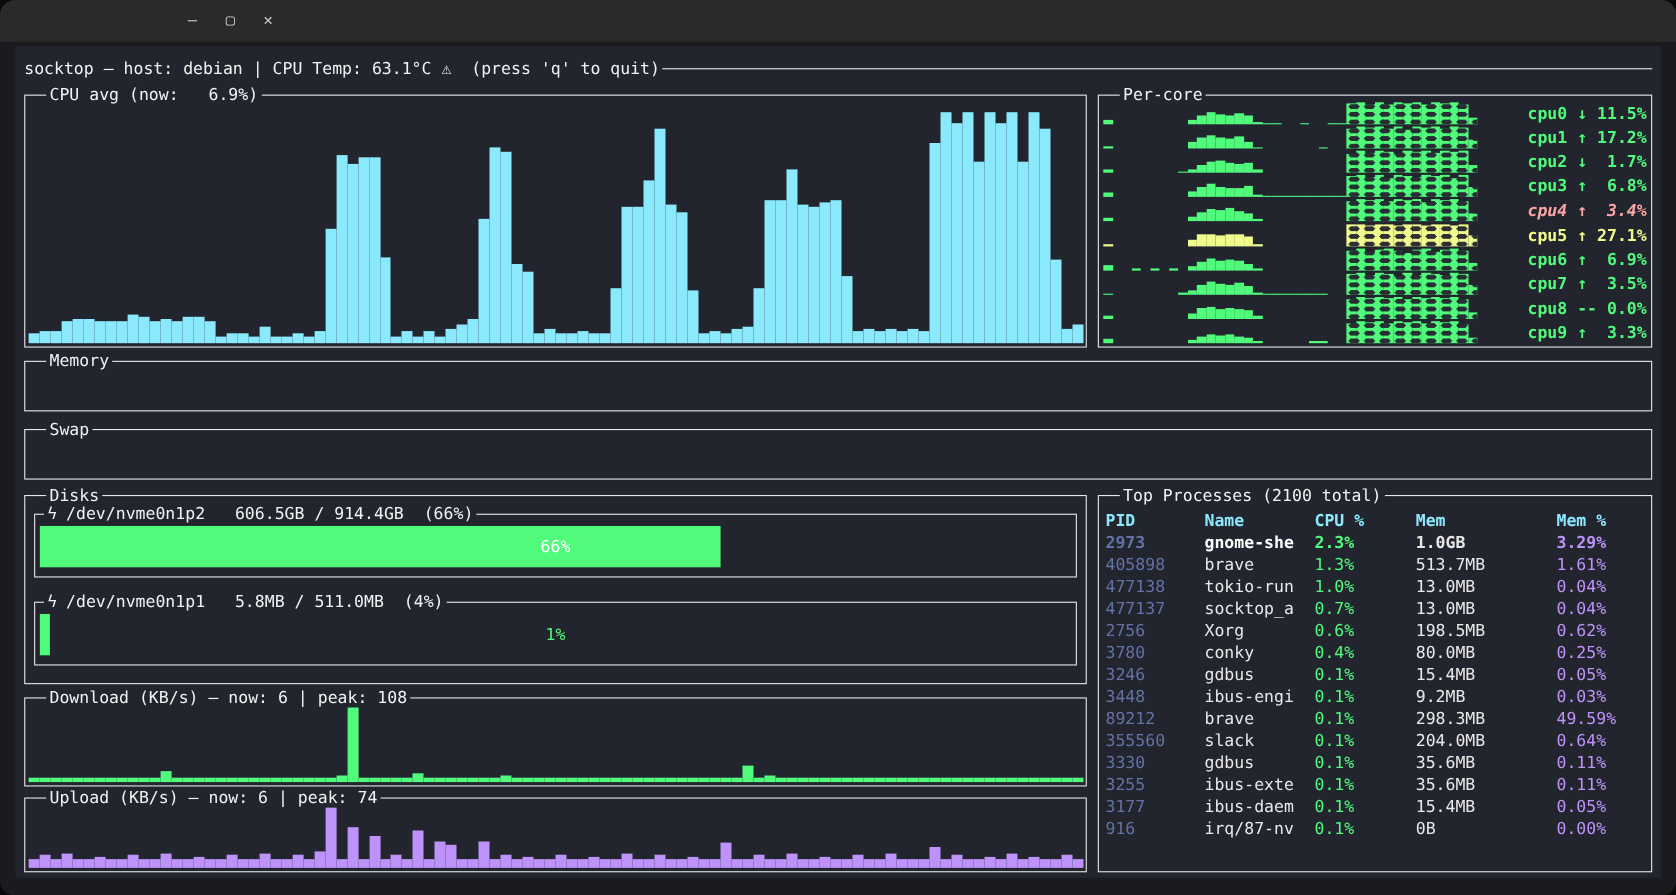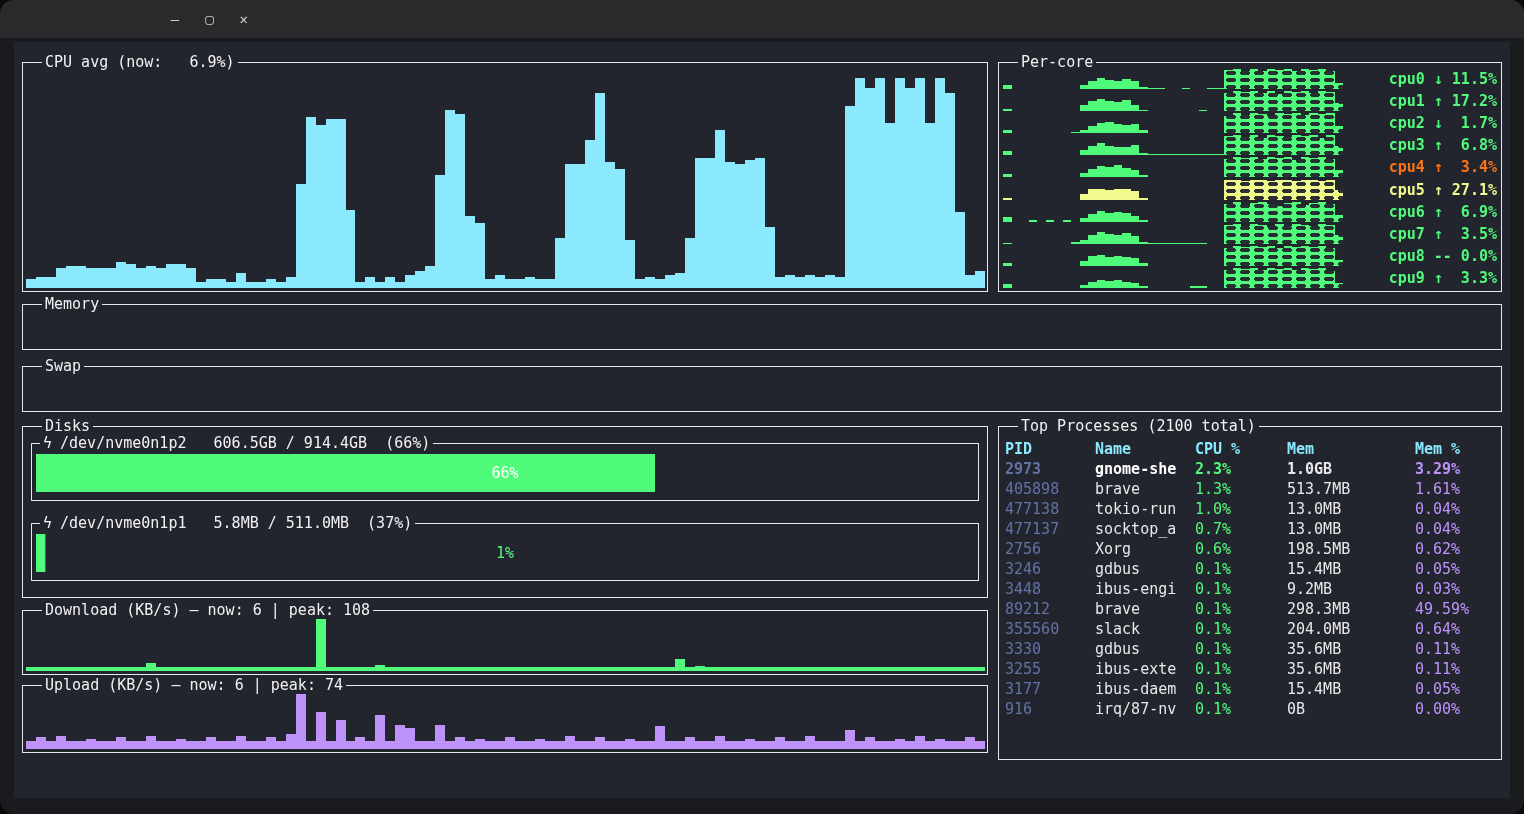--- a/index.html
+++ b/index.html
@@ -64,21 +64,21 @@
   .row-bottom{display:grid;grid-template-columns:966px 1fr;gap:10px;margin-top:14px;height:334px;}
   .col-left{display:flex;flex-direction:column;}
   .disksbox{height:172px;}
   .subbox{position:relative;border:1px solid var(--border);height:58px;margin:0 8px;}
   .sb1{margin-top:16px;} .sb2{margin-top:22px;}
   .sub-ttl{position:absolute;top:-10px;left:8px;background:var(--term-bg);padding:0 3px;
            white-space:pre;display:flex;gap:8px;z-index:3;}
   .bolt{color:var(--fg);}
   .sub-gauge{position:absolute;left:4px;right:4px;top:10px;bottom:8px;}
   .chartbox{position:relative;}
-  .dlbox{height:65px;margin-top:12px;}
+  .dlbox{height:81px;margin-top:12px;}
   .ulbox{height:68px;margin-top:10px;}
   
   .procs{position:relative;}
   .proc-body{position:absolute;inset:12px 4px 4px 6px;display:flex;flex-direction:column;}
   .prow{display:grid;grid-template-columns:90px 100px 92px 128px 1fr;height:20px;
         line-height:20px;white-space:pre;}
   .phead{color:var(--cyan);font-weight:bold;}
   .phead span{color:var(--cyan);}
   .c-pid{color:var(--slate);}
   .c-name{color:#e8e8e8;}
@@ -96,20 +96,24 @@
     <div class="tb-spacer"></div>
     <div class="tb-controls">
       <button class="tbtn">–</button>
       <button class="tbtn">▢</button>
       <button class="tbtn">✕</button>
     </div>
   </div>
 
   <div class="term">
 
+    <div class="app-header">
+      <span class="hdr-text">socktop — host: debian | CPU Temp: 63.1°C ⚠  (press 'q' to quit)</span>
+      <span class="hdr-line"></span>
+    </div>
 
     <div class="row-top">
       <div class="box">
         <span class="ttl">CPU avg (now:   6.9%)</span>
         <div class="chart">
             <div class="bar" style="background: rgb(139, 233, 253); height: 4%;"></div>
             <div class="bar" style="background: rgb(139, 233, 253); height: 5%;"></div>
             <div class="bar" style="background: rgb(139, 233, 253); height: 5%;"></div>
             <div class="bar" style="background: rgb(139, 233, 253); height: 9%;"></div>
             <div class="bar" style="background: rgb(139, 233, 253); height: 10%;"></div>
@@ -430,21 +434,21 @@
                 <div class="bar" style="background: rgb(80, 250, 123); height: 96%;"></div>
                 <div class="bar" style="background: rgb(80, 250, 123); height: 100%;"></div>
                 <div class="bar" style="background: rgb(80, 250, 123); height: 88%;"></div>
                 <div class="bar" style="background: rgb(80, 250, 123); height: 100%;"></div>
                 <div class="bar" style="background: rgb(80, 250, 123); height: 95%;"></div>
                 <div class="bar" style="background: rgb(80, 250, 123); height: 100%;"></div>
                 <div class="bar" style="background: rgb(80, 250, 123); height: 92%;"></div>
                 <div class="bar" style="background: rgb(80, 250, 123); height: 38%;"></div>
                 <div class="tex"></div>
               </div>
-              <div class="core-lbl" style="color: #f97316;">cpu4 ↑  3.4%</div>
+              <div class="core-lbl" style="color: #fca5a5; font-style: italic;">cpu4 ↑  3.4%</div>
             </div>
             <div class="core-row">
               <div class="spark">
                 <div class="bar" style="background: rgb(241, 250, 140); height: 8%;"></div>
                 <div class="bar" style="background: rgb(241, 250, 140); height: 0%;"></div>
                 <div class="bar" style="background: rgb(241, 250, 140); height: 0%;"></div>
                 <div class="bar" style="background: rgb(241, 250, 140); height: 0%;"></div>
                 <div class="bar" style="background: rgb(241, 250, 140); height: 0%;"></div>
                 <div class="bar" style="background: rgb(241, 250, 140); height: 0%;"></div>
                 <div class="bar" style="background: rgb(241, 250, 140); height: 0%;"></div>
@@ -693,21 +697,21 @@
             </span>
             <div class="sub-gauge">
                 <div class="g-under" style="color: rgb(248, 248, 242);">66%</div>
                 <div class="g-over" style="background: rgb(80, 250, 123); color: rgb(255, 255, 255); clip-path: inset(0px 34% 0px 0px);">66%</div>
               </div>
           </div>
 
           <div class="subbox sb2">
             <span class="sub-ttl">
               <span class="bolt">ϟ</span>
-              <span>/dev/nvme0n1p1   5.8MB / 511.0MB  (37%)</span>
+              <span>/dev/nvme0n1p1   5.8MB / 511.0MB  (4%)</span>
             </span>
             <div class="sub-gauge">
                 <div class="g-under" style="color: rgb(80, 250, 123);">1%</div>
                 <div class="g-over" style="background: rgb(80, 250, 123); color: rgb(255, 255, 255); clip-path: inset(0px 99% 0px 0px);">1%</div>
               </div>
           </div>
         </div>
 
         <div class="box chartbox dlbox">
           <span class="ttl">Download (KB/s) — now: 6 | peak: 108</span>
@@ -916,20 +920,21 @@
 
       <div class="box procs">
         <span class="ttl">Top Processes (2100 total)</span>
         <div class="proc-body" id="procbody">
             <div class="prow phead"><span>PID</span><span>Name</span><span>CPU %</span><span>Mem</span><span>Mem %</span></div>
             <div class="prow hl"><span class="c-pid">2973</span><span class="c-name">gnome-she</span><span class="c-cpu">2.3%</span><span class="c-mem">1.0GB</span><span class="c-memp">3.29%</span></div>
             <div class="prow"><span class="c-pid">405898</span><span class="c-name">brave</span><span class="c-cpu">1.3%</span><span class="c-mem">513.7MB</span><span class="c-memp">1.61%</span></div>
             <div class="prow"><span class="c-pid">477138</span><span class="c-name">tokio-run</span><span class="c-cpu">1.0%</span><span class="c-mem">13.0MB</span><span class="c-memp">0.04%</span></div>
             <div class="prow"><span class="c-pid">477137</span><span class="c-name">socktop_a</span><span class="c-cpu">0.7%</span><span class="c-mem">13.0MB</span><span class="c-memp">0.04%</span></div>
             <div class="prow"><span class="c-pid">2756</span><span class="c-name">Xorg</span><span class="c-cpu">0.6%</span><span class="c-mem">198.5MB</span><span class="c-memp">0.62%</span></div>
+            <div class="prow"><span class="c-pid">3780</span><span class="c-name">conky</span><span class="c-cpu">0.4%</span><span class="c-mem">80.0MB</span><span class="c-memp">0.25%</span></div>
             <div class="prow"><span class="c-pid">3246</span><span class="c-name">gdbus</span><span class="c-cpu">0.1%</span><span class="c-mem">15.4MB</span><span class="c-memp">0.05%</span></div>
             <div class="prow"><span class="c-pid">3448</span><span class="c-name">ibus-engi</span><span class="c-cpu">0.1%</span><span class="c-mem">9.2MB</span><span class="c-memp">0.03%</span></div>
             <div class="prow"><span class="c-pid">89212</span><span class="c-name">brave</span><span class="c-cpu">0.1%</span><span class="c-mem">298.3MB</span><span class="c-memp">49.59%</span></div>
             <div class="prow"><span class="c-pid">355560</span><span class="c-name">slack</span><span class="c-cpu">0.1%</span><span class="c-mem">204.0MB</span><span class="c-memp">0.64%</span></div>
             <div class="prow"><span class="c-pid">3330</span><span class="c-name">gdbus</span><span class="c-cpu">0.1%</span><span class="c-mem">35.6MB</span><span class="c-memp">0.11%</span></div>
             <div class="prow"><span class="c-pid">3255</span><span class="c-name">ibus-exte</span><span class="c-cpu">0.1%</span><span class="c-mem">35.6MB</span><span class="c-memp">0.11%</span></div>
             <div class="prow"><span class="c-pid">3177</span><span class="c-name">ibus-daem</span><span class="c-cpu">0.1%</span><span class="c-mem">15.4MB</span><span class="c-memp">0.05%</span></div>
             <div class="prow"><span class="c-pid">916</span><span class="c-name">irq/87-nv</span><span class="c-cpu">0.1%</span><span class="c-mem">0B</span><span class="c-memp">0.00%</span></div>
           </div>
       </div>

